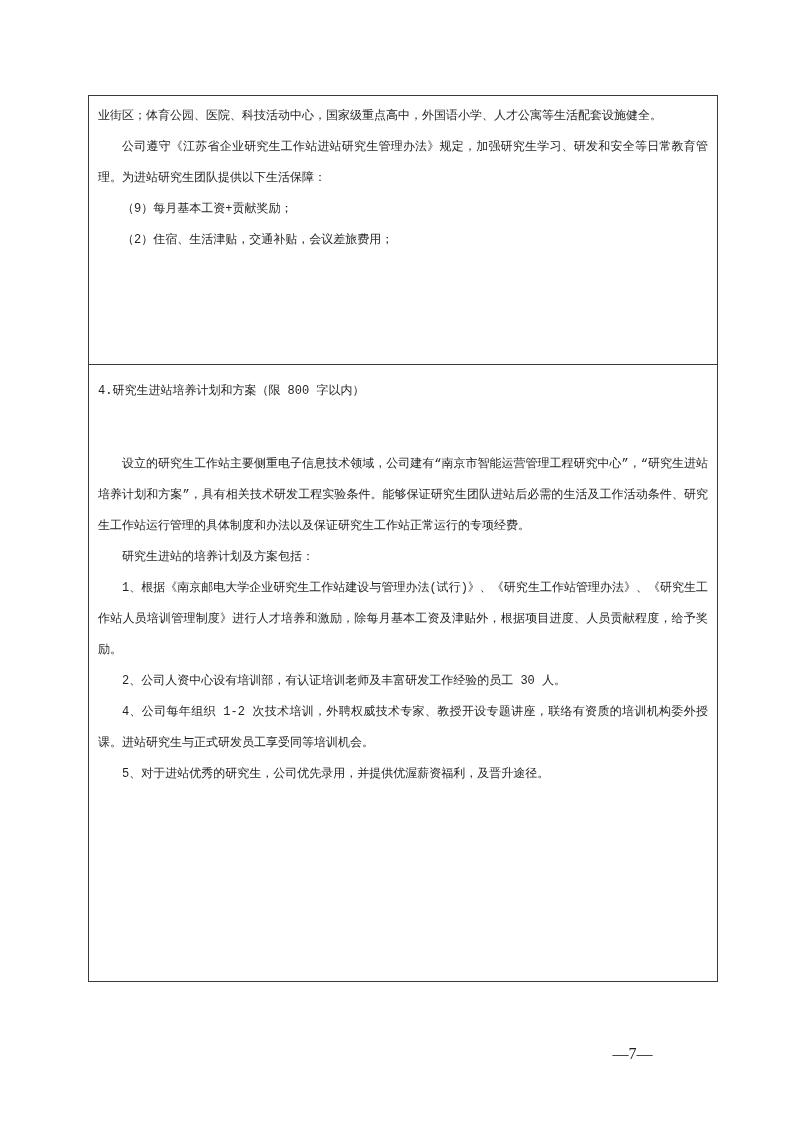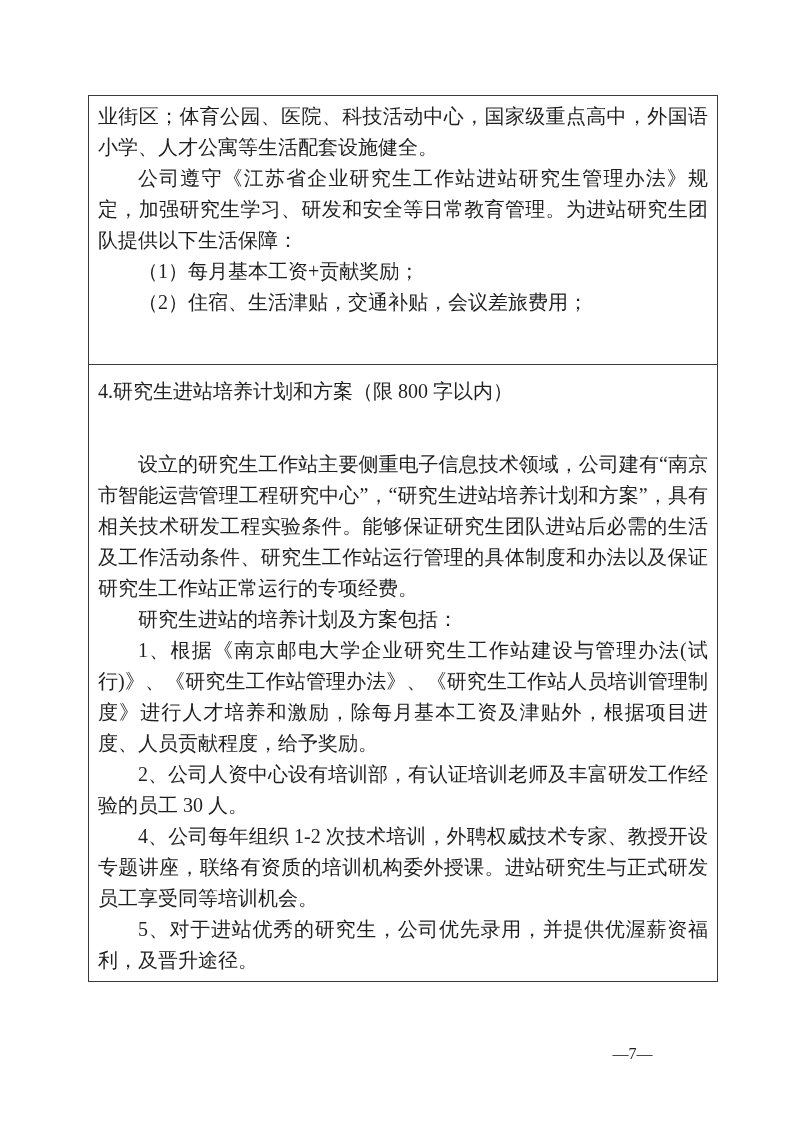--- a/index.html
+++ b/index.html
@@ -19,23 +19,24 @@
   .doc-table {
     position: absolute;
     left: 88px;
     top: 95px;
     width: 628px;
     border: 1px solid #3a3a3a;
   }
   .cell {
     box-sizing: border-box;
     padding: 5px 9px 0 9px;
-    font-size: 20px;
+    font-size: 12px;
     line-height: 31px;
     text-align: justify;
+    font-family: Liberation Mono, monospace;
   }
   .cell-top {
     height: 269px;
     border-bottom: 1px solid #3a3a3a;
   }
   .cell-bottom {
     height: 616px;
   }
   .para {
     margin: 0;
@@ -59,21 +60,21 @@
   }
 </style>
 </head>
 <body>
 
 <div class="page">
   <div class="doc-table">
     <div class="cell cell-top">
       <p class="para">业街区；体育公园、医院、科技活动中心，国家级重点高中，外国语小学、人才公寓等生活配套设施健全。</p>
       <p class="para indent">公司遵守《江苏省企业研究生工作站进站研究生管理办法》规定，加强研究生学习、研发和安全等日常教育管理。为进站研究生团队提供以下生活保障：</p>
-      <p class="para indent">（1）每月基本工资+贡献奖励；</p>
+      <p class="para indent">（9）每月基本工资+贡献奖励；</p>
       <p class="para indent">（2）住宿、生活津贴，交通补贴，会议差旅费用；</p>
     </div>
     <div class="cell cell-bottom">
       <p class="para heading">4.研究生进站培养计划和方案（限 800 字以内）</p>
       <p class="para indent">设立的研究生工作站主要侧重电子信息技术领域，公司建有“南京市智能运营管理工程研究中心”，“研究生进站培养计划和方案”，具有相关技术研发工程实验条件。能够保证研究生团队进站后必需的生活及工作活动条件、研究生工作站运行管理的具体制度和办法以及保证研究生工作站正常运行的专项经费。</p>
       <p class="para indent">研究生进站的培养计划及方案包括：</p>
       <p class="para indent">1、根据《南京邮电大学企业研究生工作站建设与管理办法(试行)》、《研究生工作站管理办法》、《研究生工作站人员培训管理制度》进行人才培养和激励，除每月基本工资及津贴外，根据项目进度、人员贡献程度，给予奖励。</p>
       <p class="para indent">2、公司人资中心设有培训部，有认证培训老师及丰富研发工作经验的员工 30 人。</p>
       <p class="para indent">4、公司每年组织 1-2 次技术培训，外聘权威技术专家、教授开设专题讲座，联络有资质的培训机构委外授课。进站研究生与正式研发员工享受同等培训机会。</p>
       <p class="para indent">5、对于进站优秀的研究生，公司优先录用，并提供优渥薪资福利，及晋升途径。</p>

